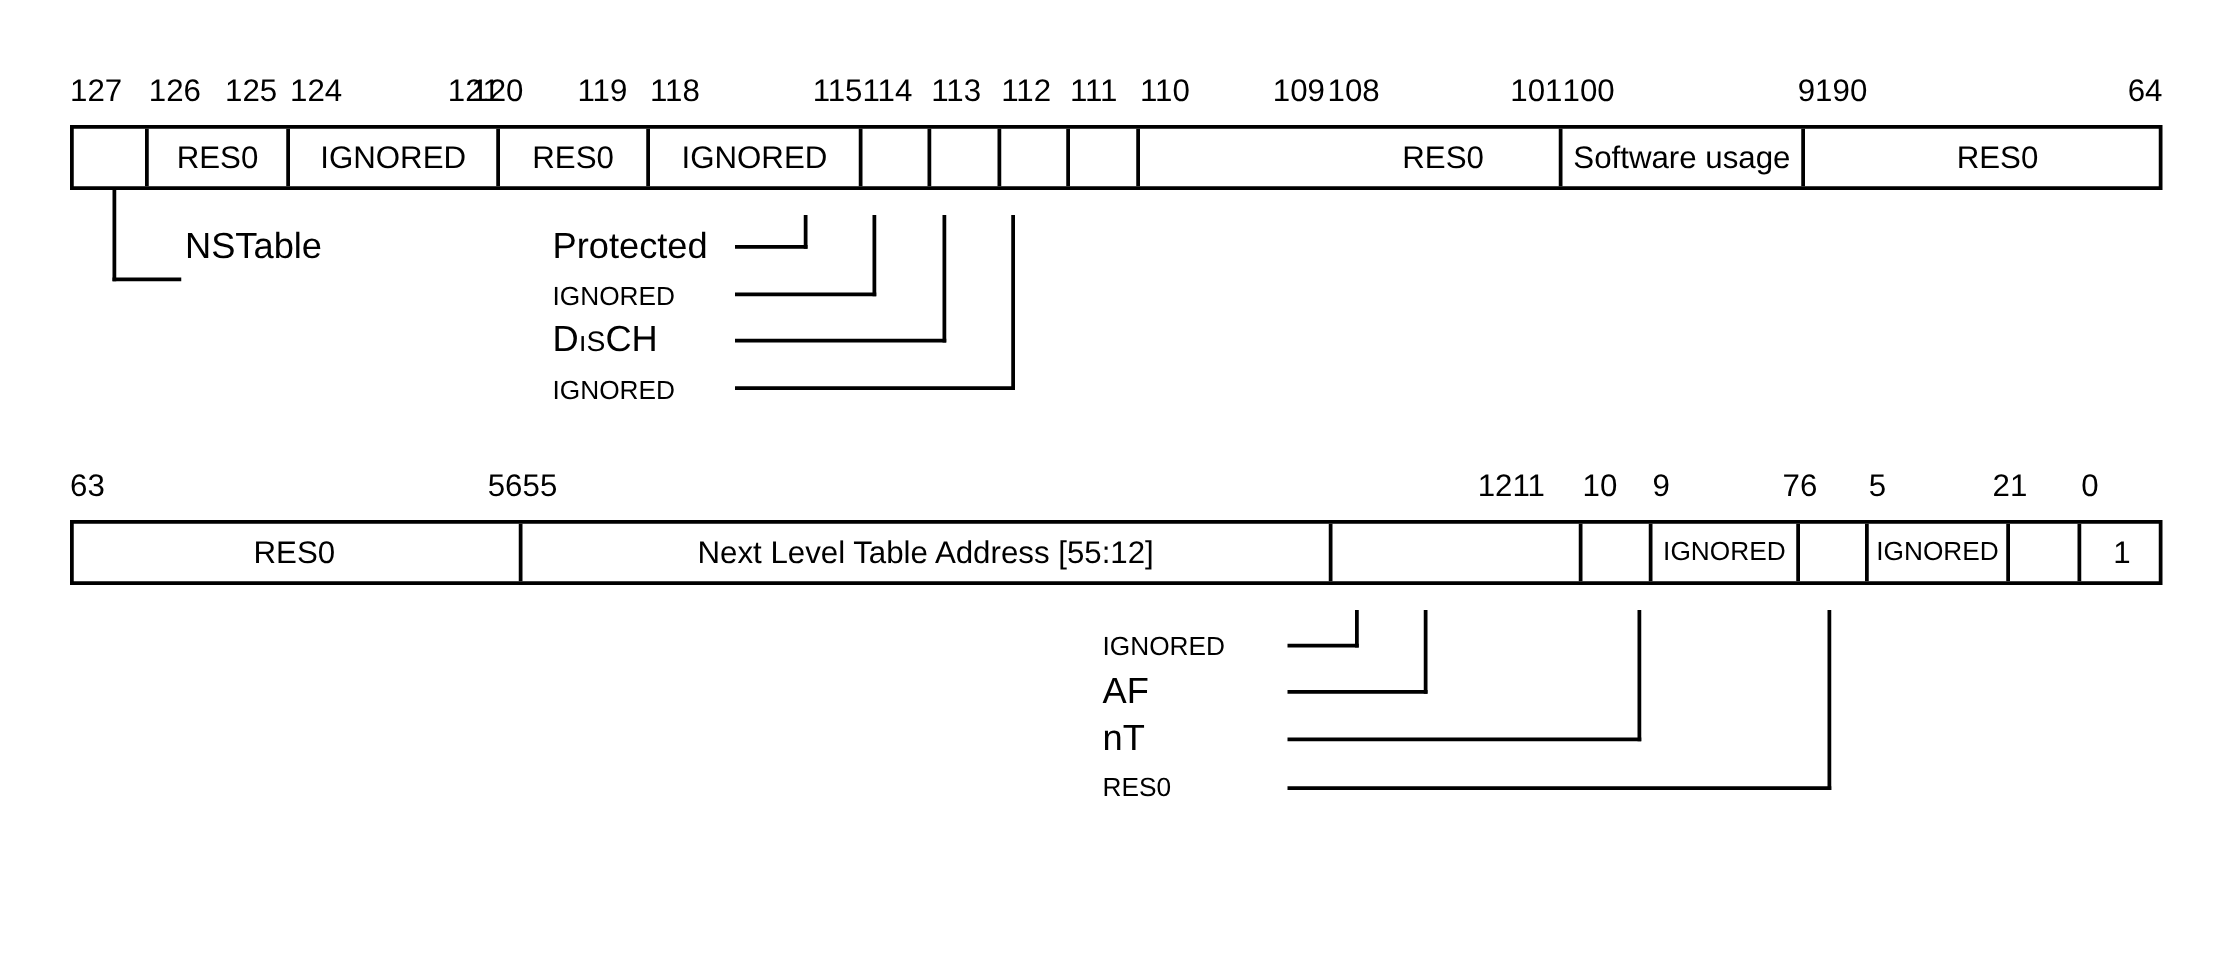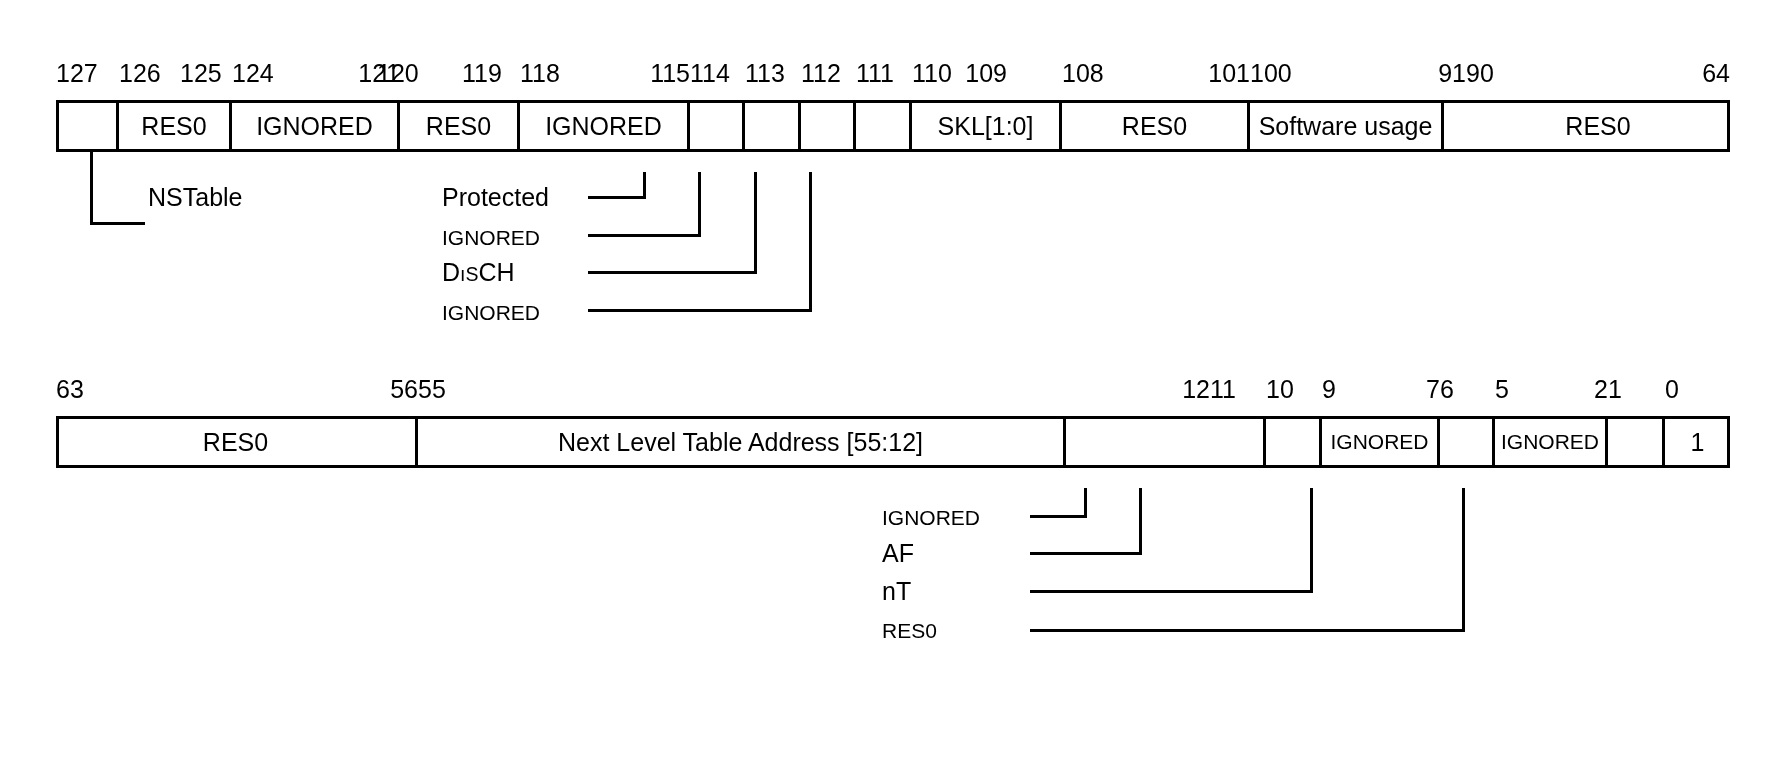--- a/index.html
+++ b/index.html
@@ -57,21 +57,21 @@
     font-size: 25px;
     line-height: 26px;
     white-space: nowrap;
   }
   .cell span.small {
     font-size: 21px;
   }
   
   .callout {
     position: absolute;
-    font-size: 25px;
+    font-size: 29px;
     line-height: 26px;
     white-space: nowrap;
   }
   .callout.small {
     font-size: 21px;
   }
   .callout .sc {
     font-size: 0.78em;
   }
   
@@ -95,21 +95,21 @@
       <div class="bitnum r" style="left: 400px; text-align: right;">121</div>
       <div class="bitnum l" style="left: 377px;">120</div>
       <div class="bitnum l" style="left: 462px;">119</div>
       <div class="bitnum l" style="left: 520px;">118</div>
       <div class="bitnum r" style="left: 690px;">115</div>
       <div class="bitnum l" style="left: 690px;">114</div>
       <div class="bitnum l" style="left: 745px;">113</div>
       <div class="bitnum l" style="left: 801px;">112</div>
       <div class="bitnum l" style="left: 856px;">111</div>
       <div class="bitnum l" style="left: 912px;">110</div>
-      <div class="bitnum r" style="left: 1007px;">109</div>
+      <div class="bitnum r" style="left: 1060px;">109</div>
       <div class="bitnum l" style="left: 1062px;">108</div>
       <div class="bitnum r" style="left: 1250px;">101</div>
       <div class="bitnum l" style="left: 1250px;">100</div>
       <div class="bitnum r" style="left: 1466px;">91</div>
       <div class="bitnum l" style="left: 1466px;">90</div>
       <div class="bitnum r" style="left: 1730px;">64</div>
     </div>
   <div class="fieldrow" id="row1" style="left: 56px; top: 100px; width: 1674px; height: 52px;">
       <div class="cell" style="left: -3px; width: 63px;">
         <span></span>
@@ -130,23 +130,20 @@
         <span></span>
       </div>
       <div class="cell" style="left: 686px; width: 56px;">
         <span></span>
       </div>
       <div class="cell" style="left: 742px; width: 55px;">
         <span></span>
       </div>
       <div class="cell" style="left: 797px; width: 56px;">
         <span></span>
-      </div>
-      <div class="cell" style="left: 853px; width: 150px;">
-        <span>SKL[1:0]</span>
       </div>
       <div class="cell" style="left: 1003px; width: 188px;">
         <span>RES0</span>
       </div>
       <div class="cell" style="left: 1191px; width: 194px;">
         <span>Software usage</span>
       </div>
       <div class="cell last" style="left: 1407px; width: 264px;">
         <span>RES0</span>
       </div>

